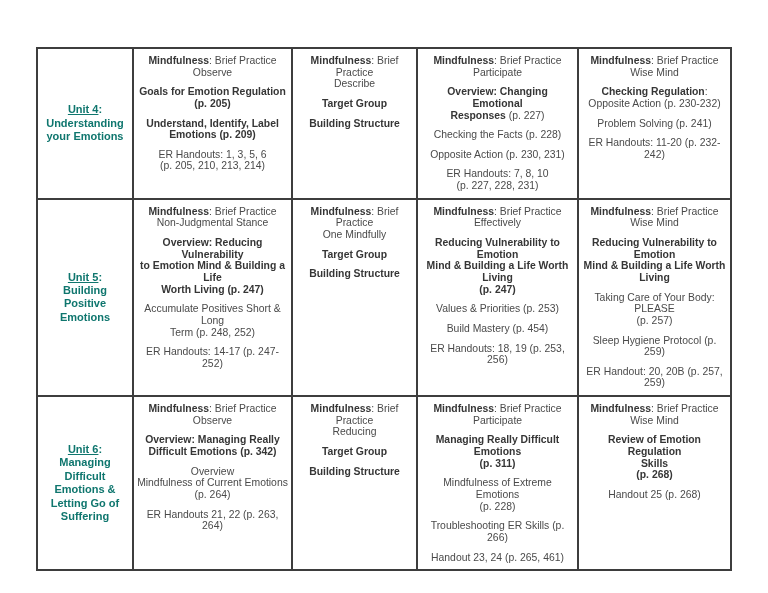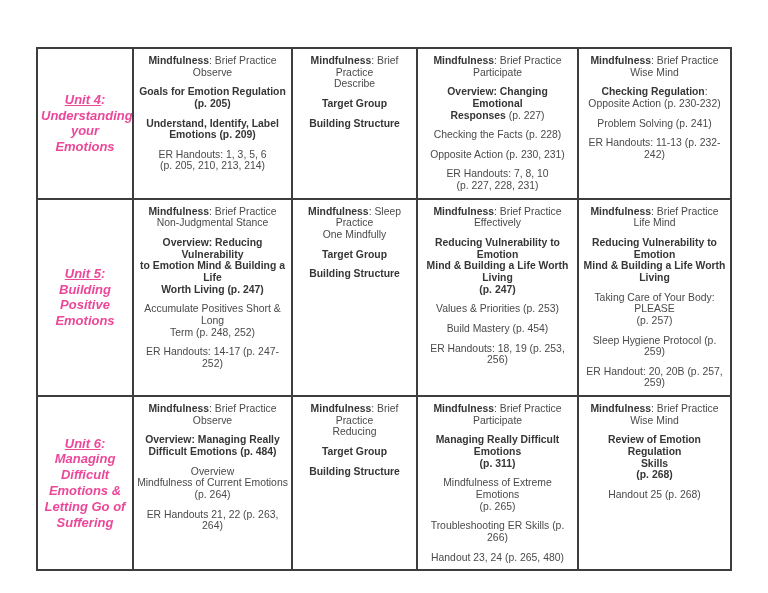--- a/index.html
+++ b/index.html
@@ -34,25 +34,24 @@
   .curriculum td {
     border: 2px solid #3d3d3d;
     text-align: center;
     padding: 6px 3px;
     box-sizing: border-box;
     overflow: hidden;
   }
   .unit-cell {
     vertical-align: middle;
     font-weight: bold;
-    font-size: 13px;
+    font-size: 11px;
     line-height: 1.22;
-    color: #ec4899;
+    color: #0f766e;
     white-space: pre-line;
-    font-style: italic;
   }
   .unit-number { text-decoration: underline; }
   .unit-name { display: block; white-space: pre-line; }
   .content-cell {
     vertical-align: top;
     font-size: 10.4px;
     line-height: 1.12;
     color: #4a4a4a;
     padding-top: 7px;
   }
@@ -107,96 +106,96 @@
             <div class="block"><span>Opposite Action (p. 230, 231)</span></div>
             <div class="block"><span>ER Handouts: 7, 8, 10
 (p. 227, 228, 231)</span></div>
           </td>
           <td class="content-cell">
             <div class="block"><span class="b">Mindfulness</span><span>: Brief Practice
 Wise Mind</span></div>
             <div class="block"><span class="b">Checking Regulation</span><span>:
 Opposite Action (p. 230-232)</span></div>
             <div class="block"><span>Problem Solving (p. 241)</span></div>
-            <div class="block"><span>ER Handouts: 11-13 (p. 232-242)</span></div>
+            <div class="block"><span>ER Handouts: 11-20 (p. 232-242)</span></div>
           </td>
         </tr>
         <tr class="r1">
           <td class="unit-cell"><span class="unit-number">Unit 5</span><span>:</span><span class="unit-name">Building
 Positive
 Emotions</span></td>
           <td class="content-cell">
             <div class="block"><span class="b">Mindfulness</span><span>: Brief Practice
 Non-Judgmental Stance</span></div>
             <div class="block"><span class="b">Overview: Reducing Vulnerability
 to Emotion Mind &amp; Building a Life
 Worth Living (p. 247)</span></div>
             <div class="block"><span>Accumulate Positives Short &amp; Long
 Term (p. 248, 252)</span></div>
             <div class="block"><span>ER Handouts: 14-17 (p. 247-252)</span></div>
           </td>
           <td class="content-cell">
-            <div class="block"><span class="b">Mindfulness</span><span>: Sleep Practice
+            <div class="block"><span class="b">Mindfulness</span><span>: Brief Practice
 One Mindfully</span></div>
             <div class="block"><span class="b">Target Group</span></div>
             <div class="block"><span class="b">Building Structure</span></div>
           </td>
           <td class="content-cell">
             <div class="block"><span class="b">Mindfulness</span><span>: Brief Practice
 Effectively</span></div>
             <div class="block"><span class="b">Reducing Vulnerability to Emotion
 Mind &amp; Building a Life Worth Living
 (p. 247)</span></div>
             <div class="block"><span>Values &amp; Priorities (p. 253)</span></div>
             <div class="block"><span>Build Mastery (p. 454)</span></div>
             <div class="block"><span>ER Handouts: 18, 19 (p. 253, 256)</span></div>
           </td>
           <td class="content-cell">
             <div class="block"><span class="b">Mindfulness</span><span>: Brief Practice
-Life Mind</span></div>
+Wise Mind</span></div>
             <div class="block"><span class="b">Reducing Vulnerability to Emotion
 Mind &amp; Building a Life Worth
 Living</span></div>
             <div class="block"><span>Taking Care of Your Body: PLEASE
 (p. 257)</span></div>
             <div class="block"><span>Sleep Hygiene Protocol (p. 259)</span></div>
             <div class="block"><span>ER Handout: 20, 20B (p. 257, 259)</span></div>
           </td>
         </tr>
         <tr class="r2">
           <td class="unit-cell"><span class="unit-number">Unit 6</span><span>:</span><span class="unit-name">Managing
 Difficult
 Emotions &amp;
 Letting Go of
 Suffering</span></td>
           <td class="content-cell">
             <div class="block"><span class="b">Mindfulness</span><span>: Brief Practice
 Observe</span></div>
             <div class="block"><span class="b">Overview: Managing Really
-Difficult Emotions (p. 484)</span></div>
+Difficult Emotions (p. 342)</span></div>
             <div class="block"><span>Overview
 Mindfulness of Current Emotions
 (p. 264)</span></div>
             <div class="block"><span>ER Handouts 21, 22 (p. 263, 264)</span></div>
           </td>
           <td class="content-cell">
             <div class="block"><span class="b">Mindfulness</span><span>: Brief Practice
 Reducing</span></div>
             <div class="block"><span class="b">Target Group</span></div>
             <div class="block"><span class="b">Building Structure</span></div>
           </td>
           <td class="content-cell">
             <div class="block"><span class="b">Mindfulness</span><span>: Brief Practice
 Participate</span></div>
             <div class="block"><span class="b">Managing Really Difficult Emotions
 (p. 311)</span></div>
             <div class="block"><span>Mindfulness of Extreme Emotions
-(p. 265)</span></div>
+(p. 228)</span></div>
             <div class="block"><span>Troubleshooting ER Skills (p. 266)</span></div>
-            <div class="block"><span>Handout 23, 24 (p. 265, 480)</span></div>
+            <div class="block"><span>Handout 23, 24 (p. 265, 461)</span></div>
           </td>
           <td class="content-cell">
             <div class="block"><span class="b">Mindfulness</span><span>: Brief Practice
 Wise Mind</span></div>
             <div class="block"><span class="b">Review of Emotion Regulation
 Skills
 (p. 268)</span></div>
             <div class="block"><span>Handout 25 (p. 268)</span></div>
           </td>
         </tr>

